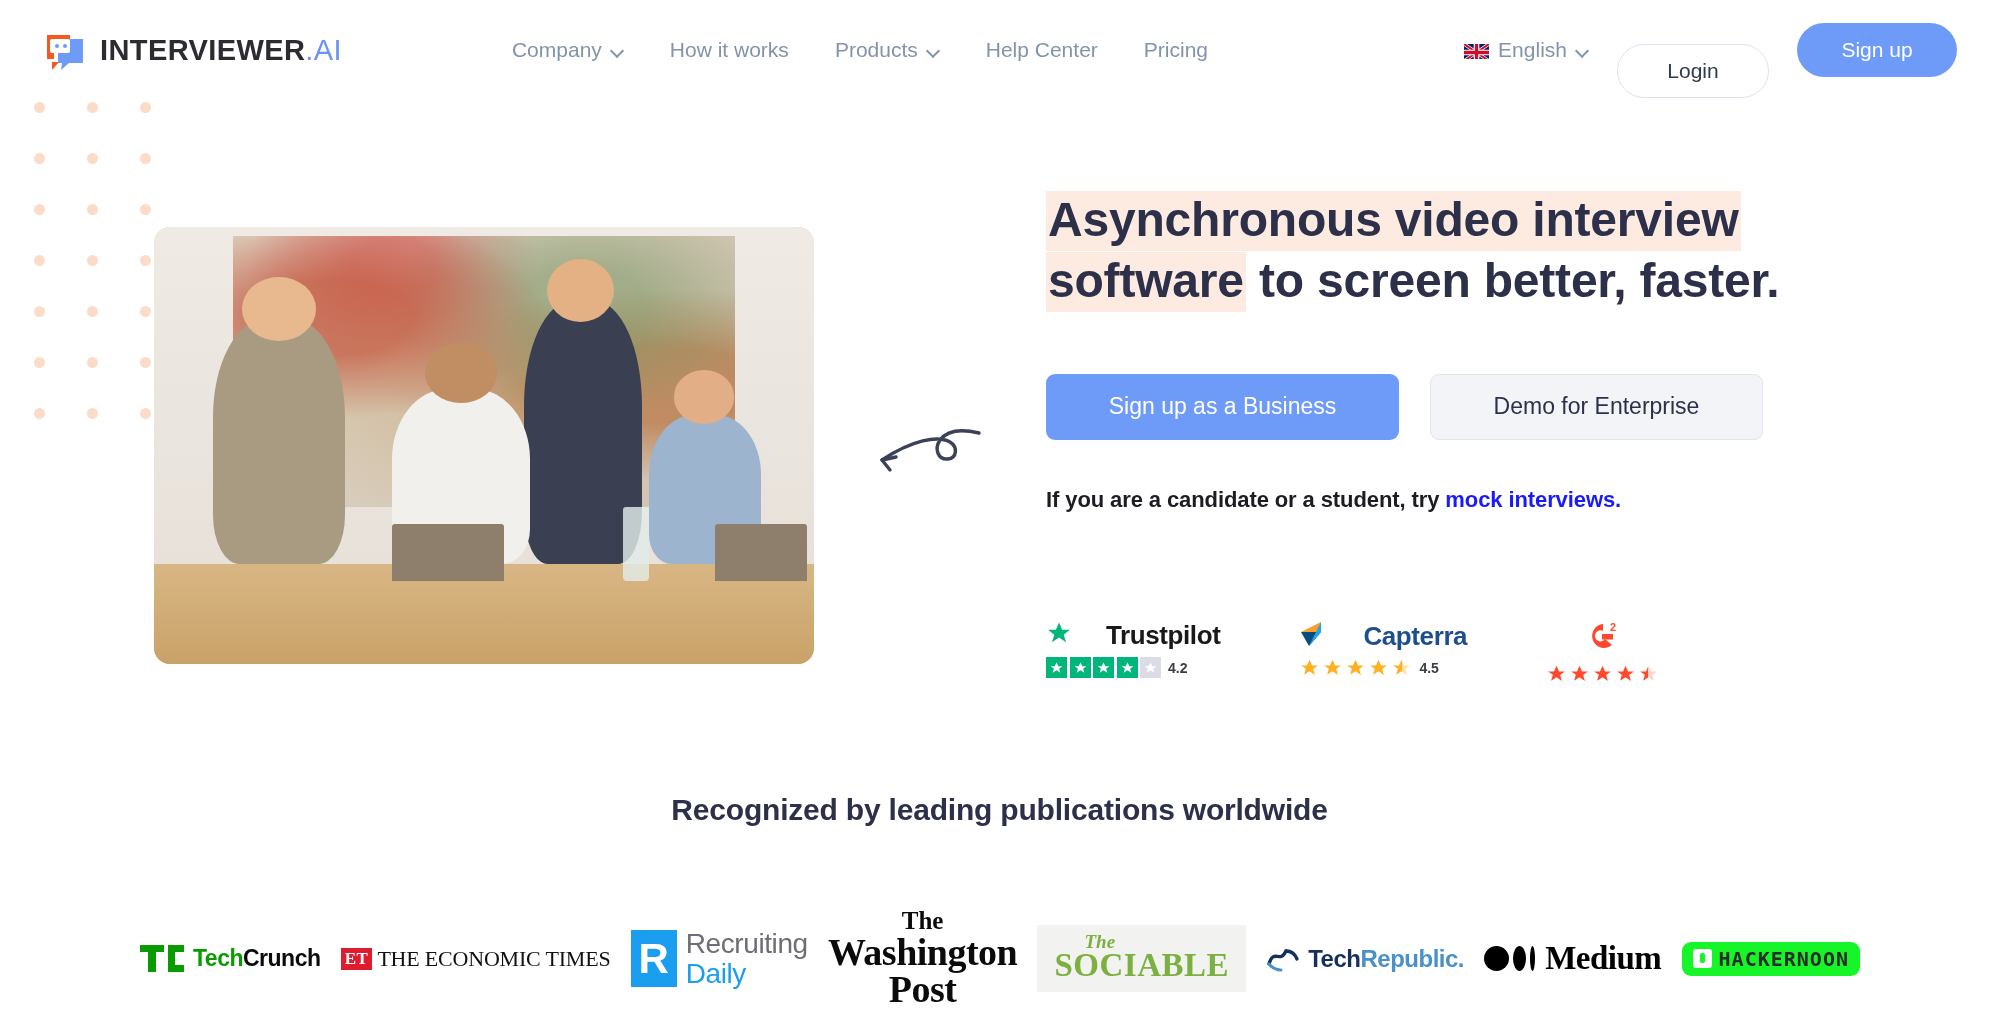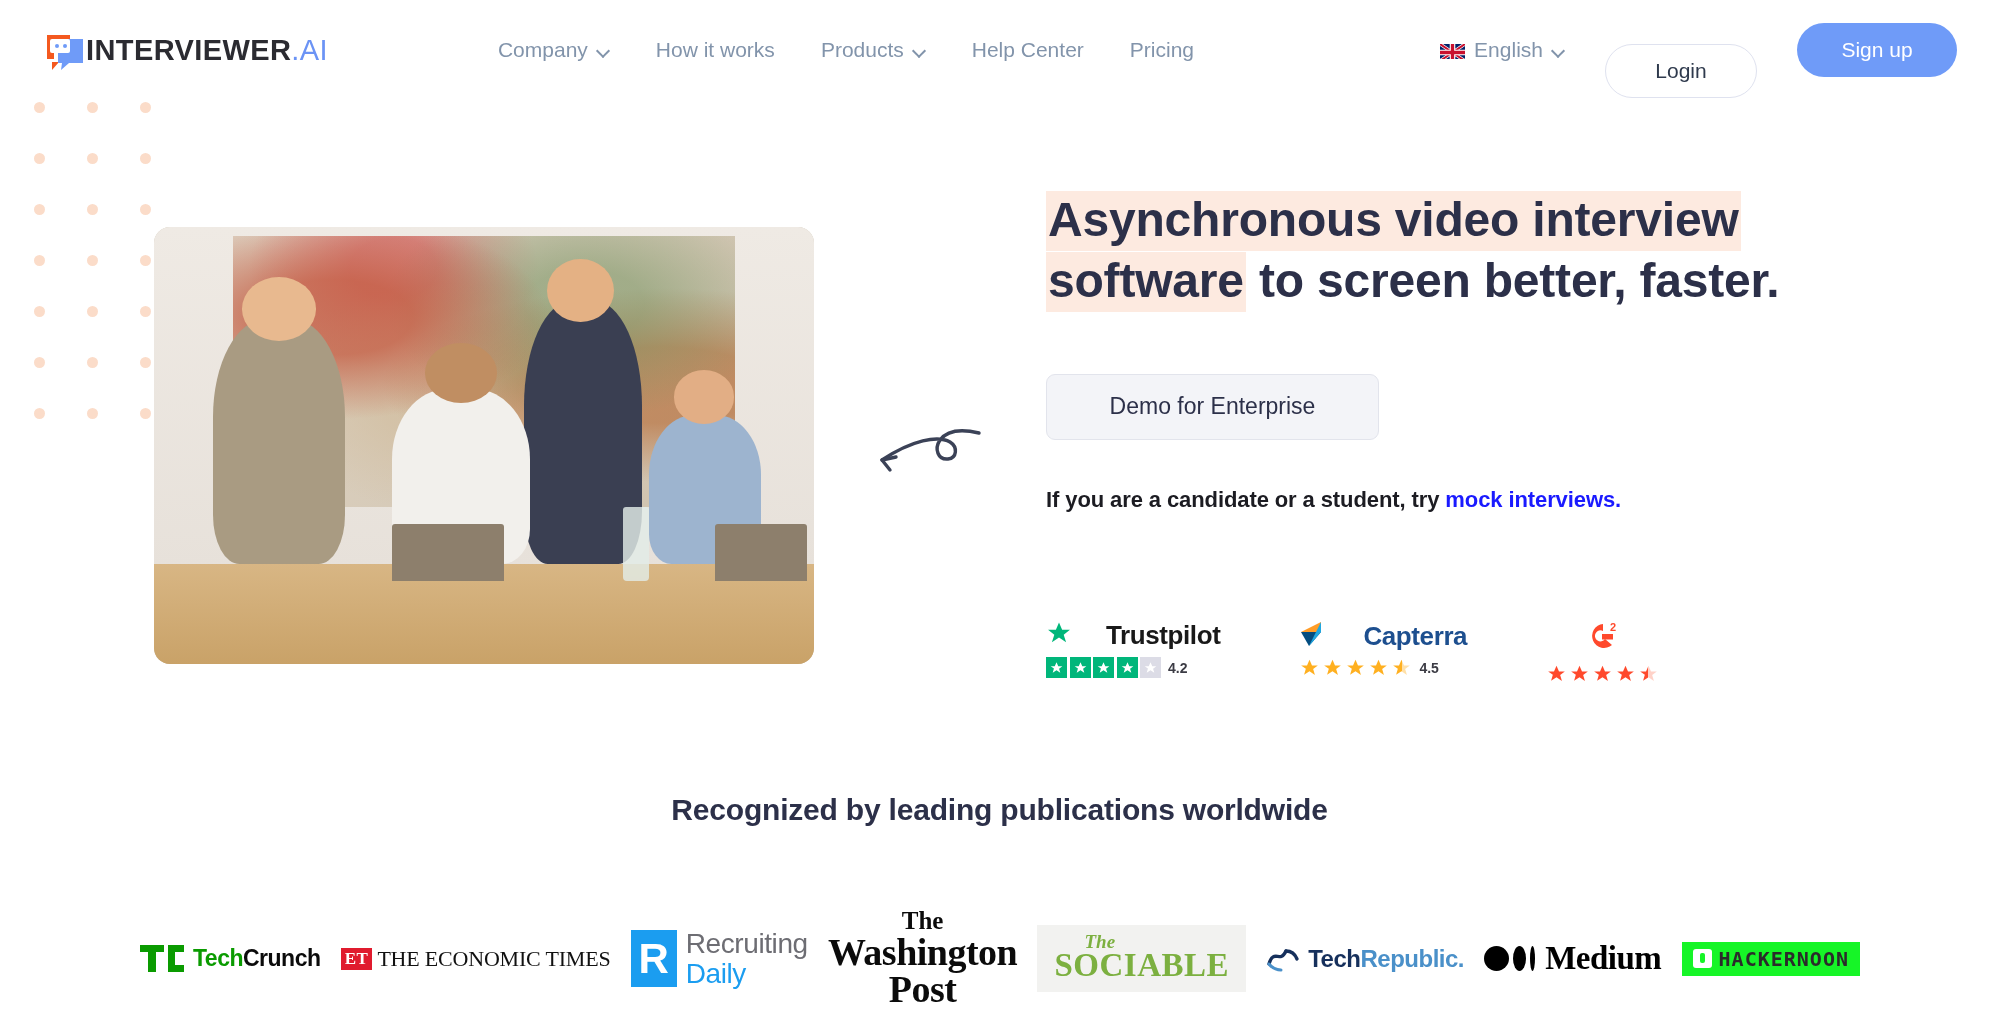--- a/index.html
+++ b/index.html
@@ -18,20 +18,21 @@
     width: 1999px; height: 100px;
     display: flex;
     align-items: center;
     background: #ffffff;
     z-index: 40;
   }
   .logo-wrap {
     display: flex;
     align-items: center;
     margin-left: 44px;
+    gap: 14px;
     text-align: right;
   }
   .logo-mark { width: 42px; height: 42px; position: relative; flex: none; }
   .logo-text {
     font-size: 29px;
     font-weight: 700;
     letter-spacing: 0.4px;
     color: #2b2b31;
     white-space: nowrap;
   }
@@ -65,21 +66,21 @@
     left: 1px; top: 0;
     width: 8px; height: 8px;
     border-right: 2.2px solid #8294ab;
     border-bottom: 2.2px solid #8294ab;
     transform: rotate(45deg);
   }
 
   .nav-right {
     display: flex;
     align-items: center;
-    gap: 40px;
+    gap: 28px;
     margin-left: auto;
     margin-right: 42px;
   }
   .lang {
     display: flex;
     align-items: center;
     gap: 9px;
     font-size: 21px;
     font-weight: 500;
     color: #8294ab;
@@ -351,20 +352,21 @@
   .med-name {
     font-family: "Liberation Serif", serif;
     font-size: 33px; font-weight: 700; color: #000;
     letter-spacing: -0.5px;
   }
 
   .hn-box {
     background: #16f527;
     display: flex; align-items: center; gap: 7px;
     padding: 5px 11px;
+    border-radius: 9px;
   }
   .hn-glyph {
     width: 19px; height: 19px; background: #fff;
     border-radius: 3px; position: relative;
   }
   .hn-glyph::after {
     content:""; position:absolute; left:7px; top:4px;
     width:5px; height:10px; background:#16f527; border-radius:2px;
   }
   .hn-name {
@@ -482,20 +484,21 @@
   <svg width="116" height="62" viewBox="0 0 116 62">
     <path d="M113 19 C92 14 80 18 74 26 C68 35 72 46 82 45 C91 44 92 33 84 28 C72 21 46 26 16 46" fill="none" stroke="#3b4257" stroke-width="3.4" stroke-linecap="round"></path>
     <path d="M16 46 L30 43 M16 46 L24 56" fill="none" stroke="#3b4257" stroke-width="3.4" stroke-linecap="round"></path>
   </svg>
 </div>
 
 <div class="hero-right">
   <h1 class="headline"><span class="hl-mark">Asynchronous video interview software</span><span> to screen better, faster.</span></h1>
 
   <div class="cta-row">
+    <button class="btn-business">Sign up as a Business</button>
     <button class="btn-demo">Demo for Enterprise</button>
   </div>
 
   <p class="candidate-line"><span>If you are a candidate or a student, try </span><a href="#">mock interviews.</a></p>
 </div>
 
 <div class="badges">
 
   <div class="badge">
     <div class="badge-top">

